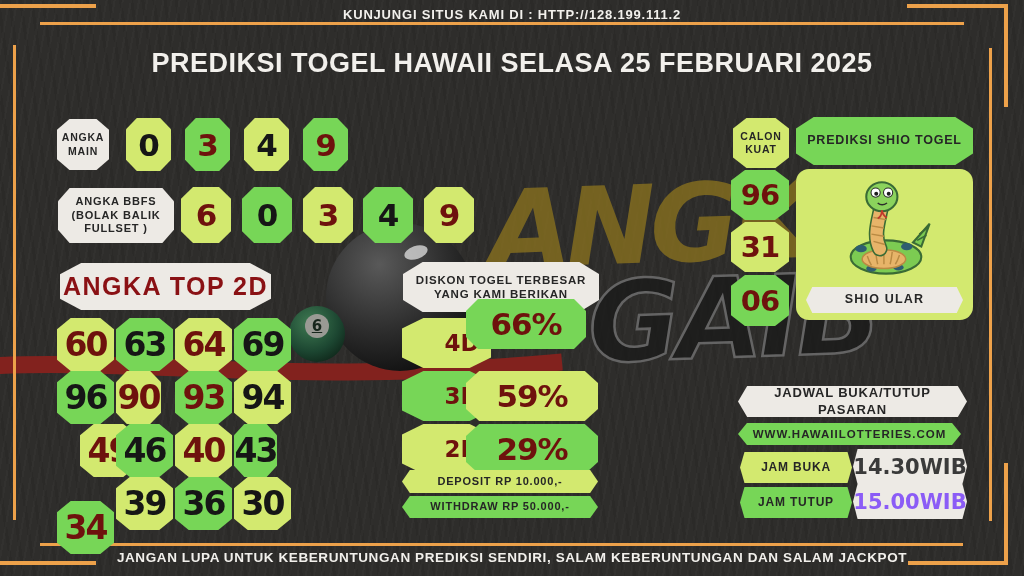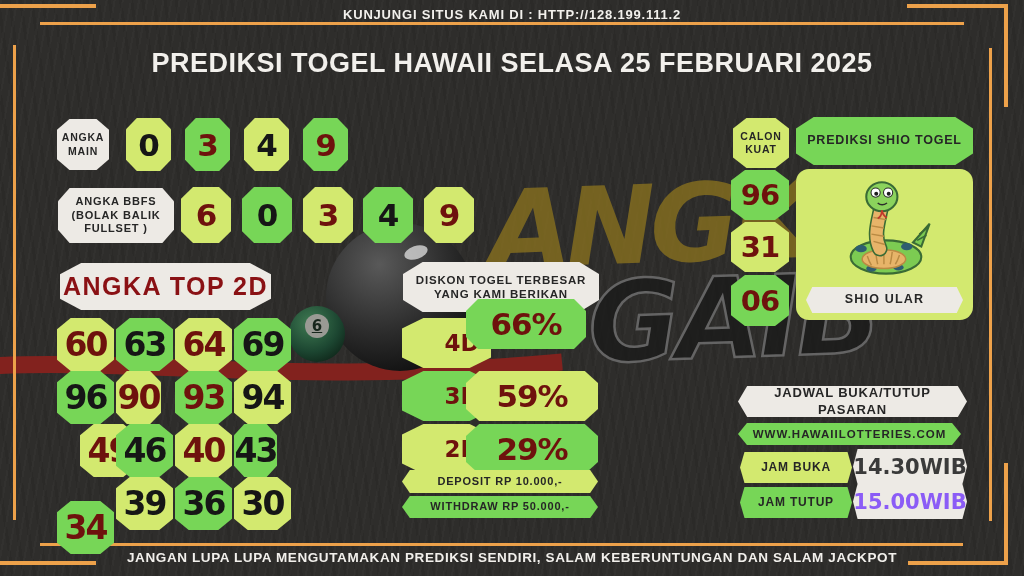--- a/index.html
+++ b/index.html
@@ -167,14 +167,14 @@
   </svg>
   <div class="tile band bg-white smallcaps" style="left:806px;top:287px;width:157px;height:26px;font-size:12.5px;letter-spacing:1.2px;z-index:6;">SHIO ULAR</div>
 
   <div class="tile band bg-white smallcaps" style="left:738px;top:386px;width:229px;height:31px;font-size:13px;">JADWAL BUKA/TUTUP PASARAN</div>
   <div class="tile band bg-green smallcaps" style="left:738px;top:423px;width:223px;height:22px;font-size:11.5px;letter-spacing:1px;">WWW.HAWAIILOTTERIES.COM</div>
   <div class="tile band bg-yellow smallcaps" style="left:740px;top:452px;width:112px;height:31px;font-size:12px;">JAM BUKA</div>
   <div class="tile band bg-white" style="left:853px;top:449px;width:114px;height:35px;font-size:21px;color:#3a3a3a;letter-spacing:0;">14.30WIB</div>
   <div class="tile band bg-green smallcaps" style="left:740px;top:487px;width:112px;height:31px;font-size:12px;">JAM TUTUP</div>
   <div class="tile band bg-white" style="left:853px;top:484px;width:114px;height:35px;font-size:21px;color:#8b5cf6;letter-spacing:0;">15.00WIB</div>
 
-  <div class="hdr-txt" style="top:550px;font-size:13.5px;letter-spacing:.6px;">JANGAN LUPA LUPA MENGUTAMAKAN PREDIKSI SENDIRI, SALAM KEBERUNTUNGAN DAN SALAM JACKPOT</div>
+  <div class="hdr-txt" style="top:550px;font-size:13.5px;letter-spacing:.6px;">JANGAN LUPA UNTUK KEBERUNTUNGAN PREDIKSI SENDIRI, SALAM KEBERUNTUNGAN DAN SALAM JACKPOT</div>
 </div>
 
 </body></html>

